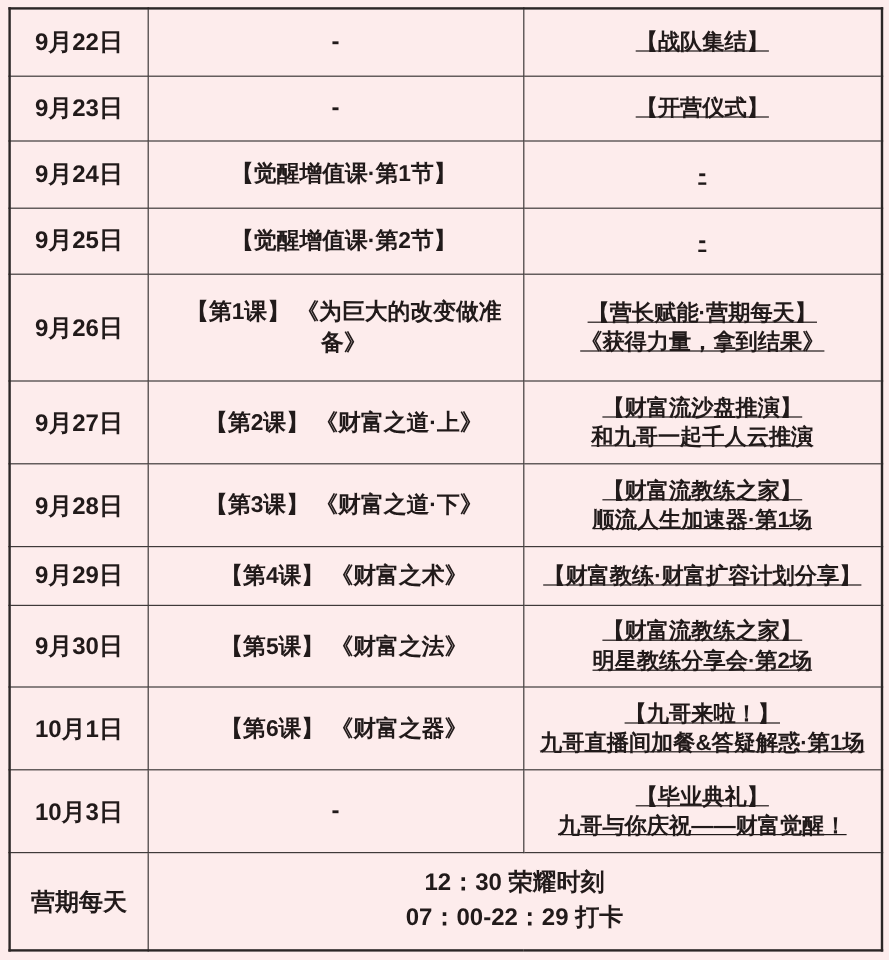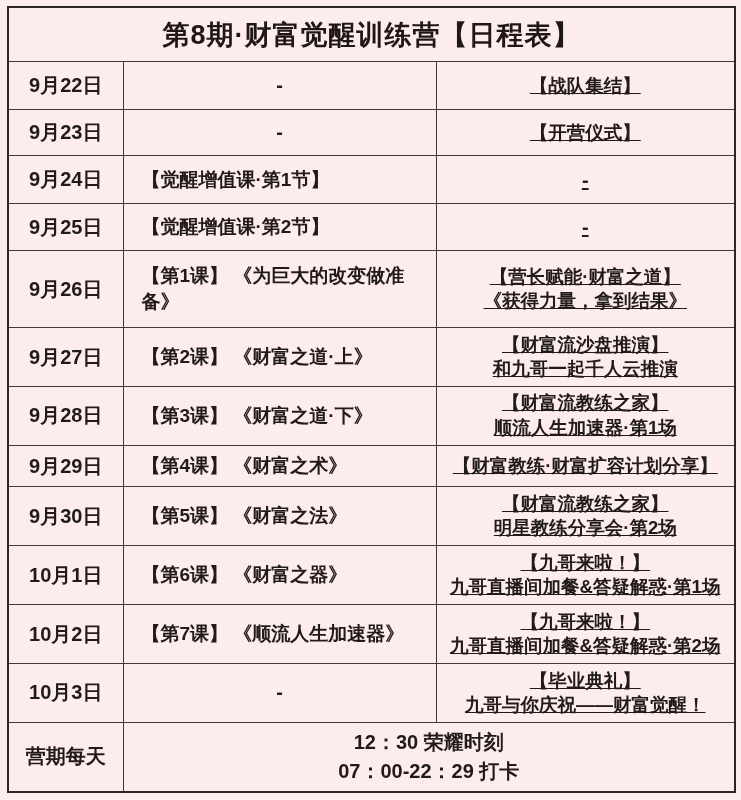--- a/index.html
+++ b/index.html
@@ -39,21 +39,21 @@
 
   td.title-cell {
     font-size: 27px;
     letter-spacing: 1px;
     color: #1f1616;
   }
   td.head-cell { font-size: 23px; }
   td.date-cell { font-size: 20px; margin-left: 16px; }
   td.morning-cell { font-size: 19px; }
   td.morning-cell.al {
-    text-align: left;
+    text-align: center;
     padding-left: 18px;
   }
   td.evening-cell {
     font-size: 18.5px;
     line-height: 1.32;
     text-decoration: underline;
   }
   td.dash { font-size: 20px; }
   td.footer-merged {
     font-size: 20px;
@@ -66,23 +66,20 @@
 
 <div class="frame">
 <table class="schedule">
   <colgroup>
     <col style="width:115px">
     <col style="width:313px">
     <col style="width:299px">
   </colgroup>
 
   <tbody>
-        <tr style="height:50px">
-    <td class="title-cell" colspan="3">第8期·财富觉醒训练营【日程表】</td>
-  </tr>
 
 
   <tr style="height:44px">
     <td class="date-cell">9月22日</td>
     <td class="morning-cell dash">-</td>
     <td class="evening-cell">【战队集结】</td>
   </tr>
 
   <tr style="height:42px">
     <td class="date-cell">9月23日</td>
@@ -99,21 +96,21 @@
   <tr style="height:43px">
     <td class="date-cell">9月25日</td>
     <td class="morning-cell al">【觉醒增值课·第2节】</td>
     <td class="evening-cell dash">-</td>
   </tr>
 
   <tr style="height:70px">
     <td class="date-cell">9月26日</td>
     <td class="morning-cell al">【第1课】 《为巨大的改变做准备》</td>
     <td class="evening-cell">
-      <div class="line">【营长赋能·财富之道】</div>
+      <div class="line">【营长赋能·营期每天】</div>
       <div class="line">《获得力量，拿到结果》</div>
     </td>
   </tr>
 
   <tr style="height:50px">
     <td class="date-cell">9月27日</td>
     <td class="morning-cell al">【第2课】 《财富之道·上》</td>
     <td class="evening-cell">
       <div class="line">【财富流沙盘推演】</div>
       <div class="line">和九哥一起千人云推演</div>
@@ -146,28 +143,20 @@
 
   <tr style="height:53px">
     <td class="date-cell">10月1日</td>
     <td class="morning-cell al">【第6课】 《财富之器》</td>
     <td class="evening-cell">
       <div class="line">【九哥来啦！】</div>
       <div class="line">九哥直播间加餐&amp;答疑解惑·第1场</div>
     </td>
   </tr>
 
-  <tr style="height:49px">
-    <td class="date-cell">10月2日</td>
-    <td class="morning-cell al">【第7课】 《顺流人生加速器》</td>
-    <td class="evening-cell">
-      <div class="line">【九哥来啦！】</div>
-      <div class="line">九哥直播间加餐&amp;答疑解惑·第2场</div>
-    </td>
-  </tr>
 
   <tr style="height:48px">
     <td class="date-cell">10月3日</td>
     <td class="morning-cell dash">-</td>
     <td class="evening-cell">
       <div class="line">【毕业典礼】</div>
       <div class="line">九哥与你庆祝——财富觉醒！</div>
     </td>
   </tr>
 

